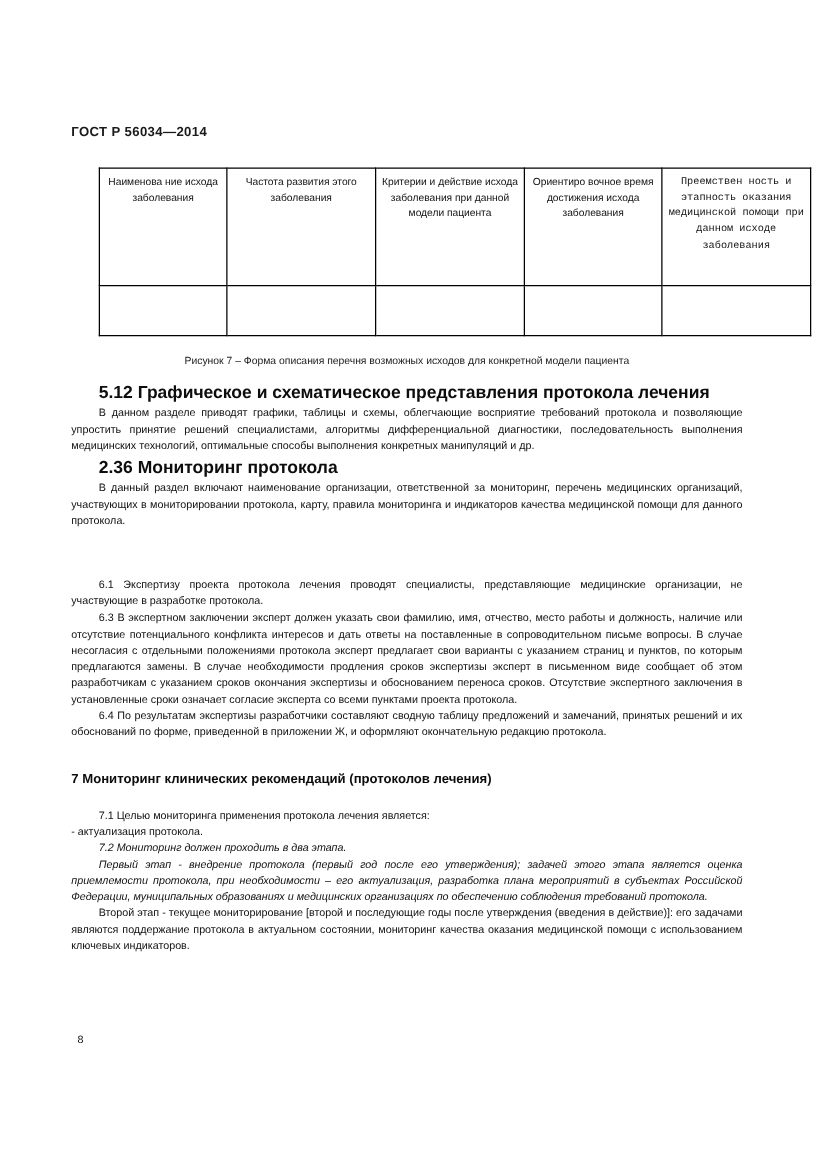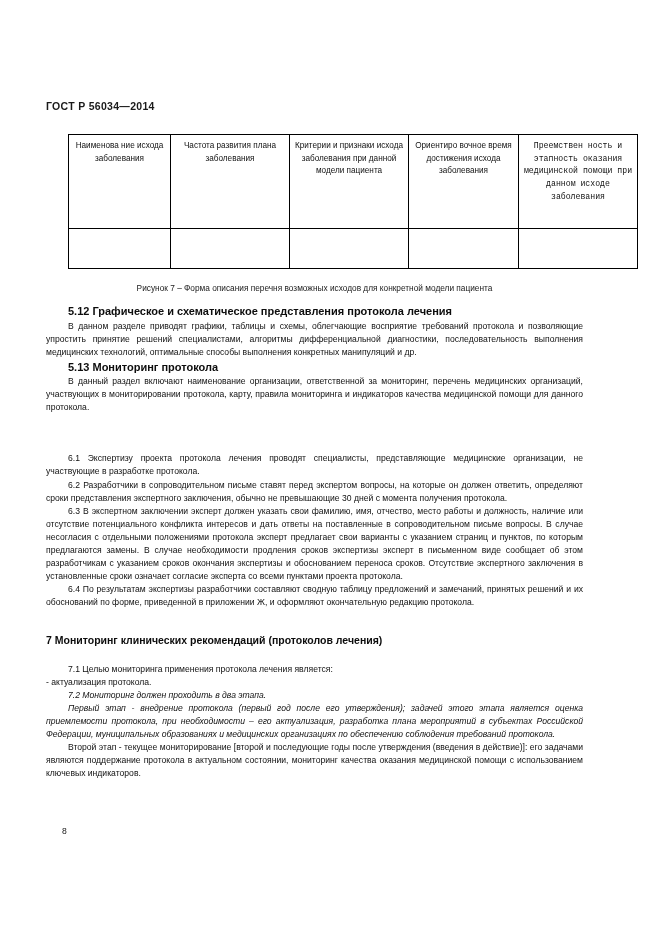--- a/index.html
+++ b/index.html
@@ -14,21 +14,21 @@
   .page {
     position: relative;
     width: 661px;
     height: 936px;
     background: #ffffff;
     box-sizing: border-box;
     overflow: hidden;
   }
   .content {
     position: absolute;
-    left: 46px;
+    left: 57px;
     top: 100px;
     width: 537px;
   }
   .doc-header {
     font-size: 10.5px;
     font-weight: bold;
     letter-spacing: 0.3px;
     margin: 0 0 22px 0;
     color: #1a1a1a;
   }
@@ -59,21 +59,21 @@
   .col-4 { width: 101px; }
   .col-5 { width: 110px; font-family: Liberation Mono, monospace; }
 
   .figure-caption {
     text-align: center;
     font-size: 8.3px;
     margin: 14px 0 10px 0;
     color: #1a1a1a;
   }
   h3.section-sub {
-    font-size: 11px;
+    font-size: 14px;
     font-weight: bold;
     margin: 0 0 0 0;
     padding: 0 0 0 22px;
     line-height: 1.5;
     color: #0d0d0d;
   }
   h2.section-main {
     font-size: 10.5px;
     font-weight: bold;
     margin: 0;
@@ -112,48 +112,47 @@
 <div class="page">
 
   <div class="content">
 
     <div class="doc-header">ГОСТ Р 56034—2014</div>
 
     <table class="form-table">
       <tbody>
         <tr class="header-row">
           <td class="col-1">Наименова ние исхода заболевания</td>
-          <td class="col-2">Частота развития плана заболевания</td>
-          <td class="col-3">Критерии и признаки исхода заболевания при данной модели пациента</td>
+          <td class="col-2">Частота развития этого заболевания</td>
+          <td class="col-3">Критерии и действие исхода заболевания при данной модели пациента</td>
           <td class="col-4">Ориентиро вочное время достижения исхода заболевания</td>
           <td class="col-5">Преемствен ность и этапность оказания медицинской помощи при данном исходе заболевания</td>
         </tr>
         <tr class="empty-row">
           <td class="col-1"></td>
           <td class="col-2"></td>
           <td class="col-3"></td>
           <td class="col-4"></td>
           <td class="col-5"></td>
         </tr>
       </tbody>
     </table>
 
     <div class="figure-caption">Рисунок 7 – Форма описания перечня возможных исходов для конкретной модели пациента</div>
 
     <h3 class="section-sub">5.12 Графическое и схематическое представления протокола лечения</h3>
     <p class="body-text">В данном разделе приводят графики, таблицы и схемы, облегчающие восприятие требований протокола и позволяющие упростить принятие решений специалистами, алгоритмы дифференциальной диагностики, последовательность выполнения медицинских технологий, оптимальные способы выполнения конкретных манипуляций и др.</p>
 
-    <h3 class="section-sub">5.13 Мониторинг протокола</h3>
+    <h3 class="section-sub">2.36 Мониторинг протокола</h3>
     <p class="body-text">В данный раздел включают наименование организации, ответственной за мониторинг, перечень медицинских организаций, участвующих в мониторировании протокола, карту, правила мониторинга и индикаторов качества медицинской помощи для данного протокола.</p>
 
     <div class="gap-xl"></div>
     <div class="gap-md"></div>
 
     <p class="body-text">6.1 Экспертизу проекта протокола лечения проводят специалисты, представляющие медицинские организации, не участвующие в разработке протокола.</p>
-    <p class="body-text">6.2 Разработчики в сопроводительном письме ставят перед экспертом вопросы, на которые он должен ответить, определяют сроки представления экспертного заключения, обычно не превышающие 30 дней с момента получения протокола.</p>
     <p class="body-text">6.3 В экспертном заключении эксперт должен указать свои фамилию, имя, отчество, место работы и должность, наличие или отсутствие потенциального конфликта интересов и дать ответы на поставленные в сопроводительном письме вопросы. В случае несогласия с отдельными положениями протокола эксперт предлагает свои варианты с указанием страниц и пунктов, по которым предлагаются замены. В случае необходимости продления сроков экспертизы эксперт в письменном виде сообщает об этом разработчикам с указанием сроков окончания экспертизы и обоснованием переноса сроков. Отсутствие экспертного заключения в установленные сроки означает согласие эксперта со всеми пунктами проекта протокола.</p>
     <p class="body-text">6.4 По результатам экспертизы разработчики составляют сводную таблицу предложений и замечаний, принятых решений и их обоснований по форме, приведенной в приложении Ж, и оформляют окончательную редакцию протокола.</p>
 
     <div class="gap-xl"></div>
     <h2 class="section-main">7 Мониторинг клинических рекомендаций (протоколов лечения)</h2>
     <div class="gap-md"></div>
 
     <p class="body-text">7.1 Целью мониторинга применения протокола лечения является:</p>
     <p class="body-text no-indent">- актуализация протокола.</p>
     <p class="body-text italic">7.2 Мониторинг должен проходить в два этапа.</p>

